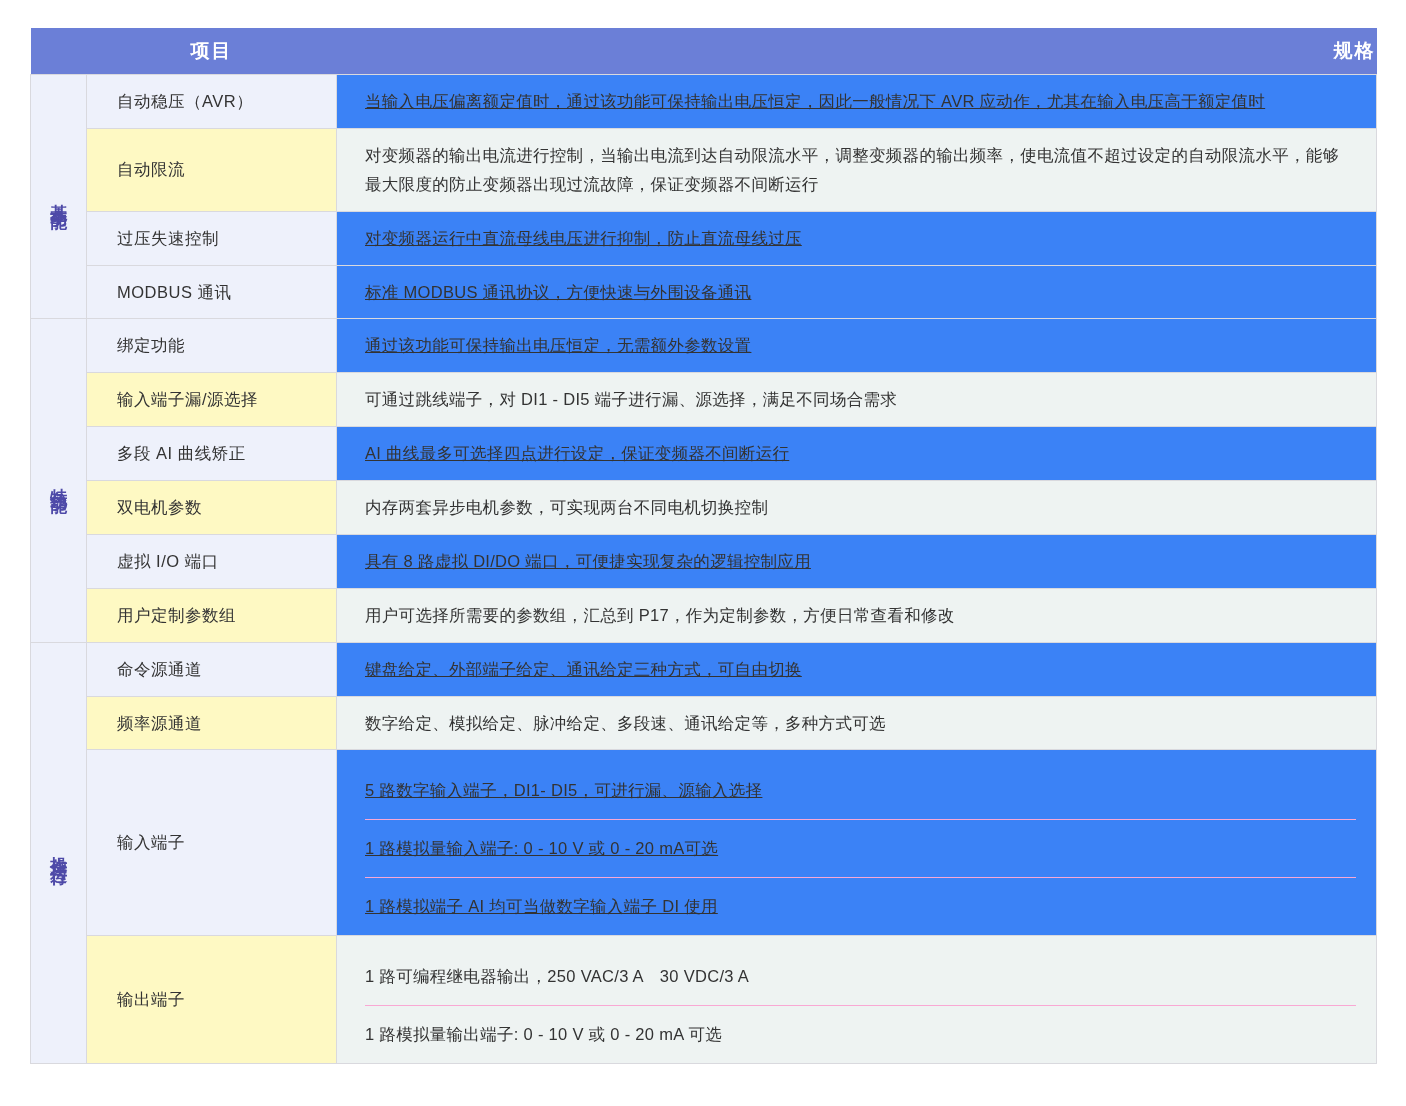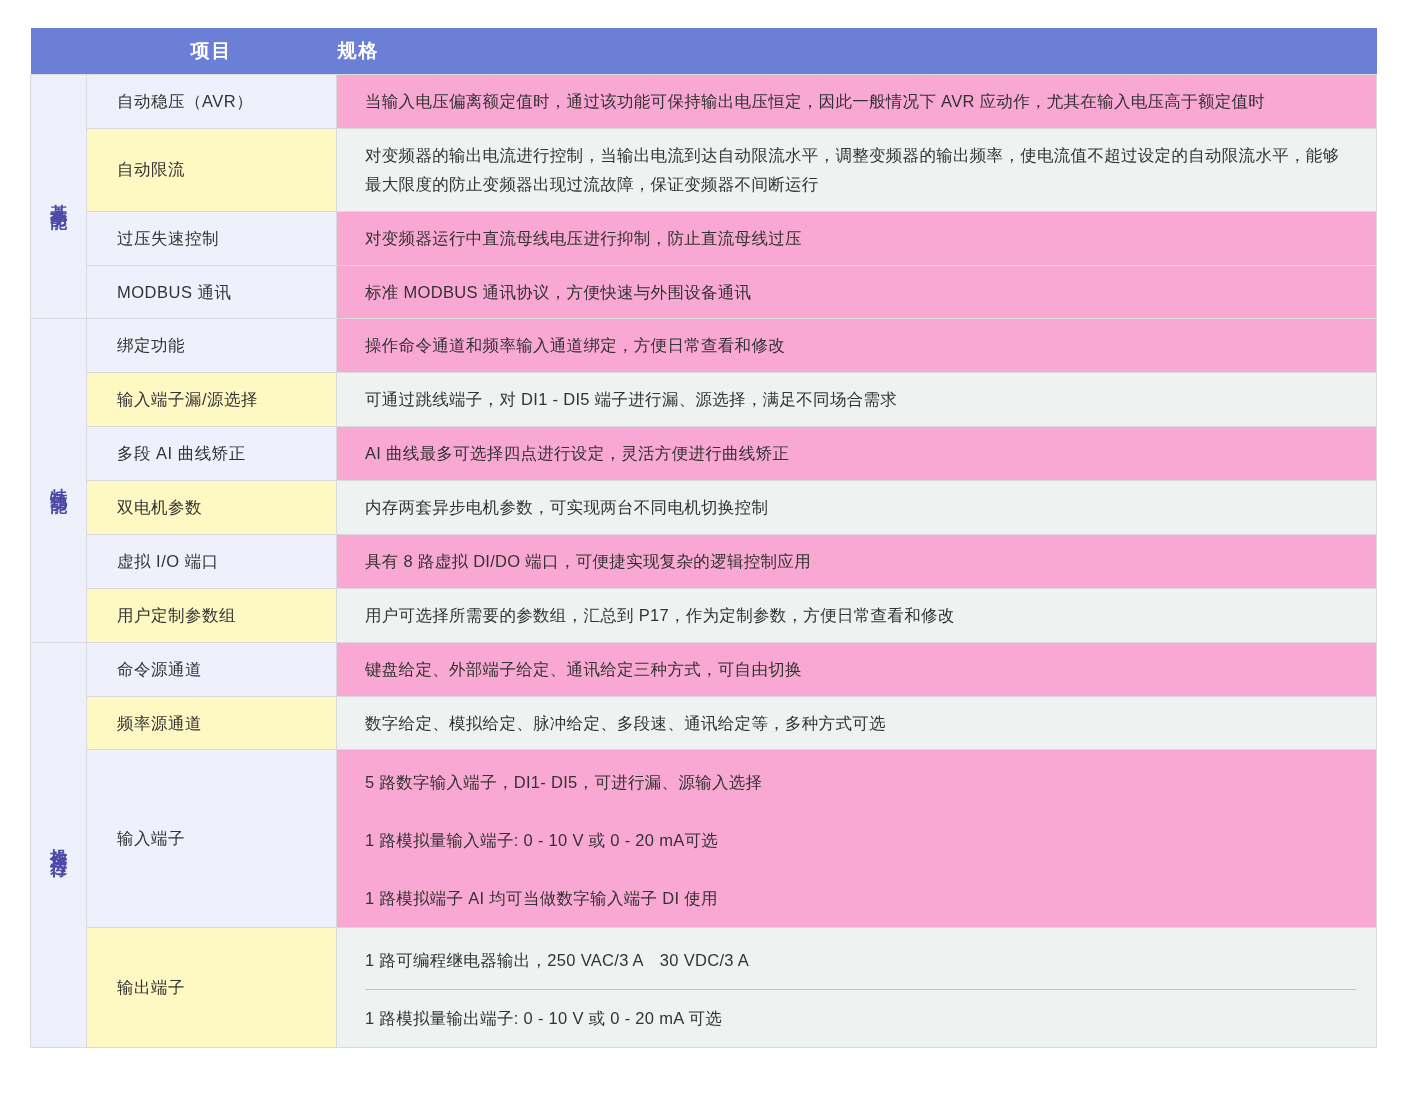--- a/index.html
+++ b/index.html
@@ -32,21 +32,21 @@
   thead th {
     background: #6b7fd7;
     color: #ffffff;
     font-size: 19px;
     font-weight: bold;
     height: 44px;
     letter-spacing: 2px;
     border: none;
   }
   thead th.item-head { text-align: center; }
-  thead th.spec-head { text-align: left; }
+  thead th.spec-head { text-align: right; }
   thead th.blank-head { background: #6b7fd7; }
 
   td {
     border: 1px solid #d9d9de;
     vertical-align: middle;
     font-size: 16.5px;
     line-height: 1.75;
   }
   td.group {
     width: 56px;
@@ -67,34 +67,34 @@
     padding: 10px 0 10px 30px;
     color: #333;
     letter-spacing: 0.5px;
   }
   td.spec {
     padding: 12px 20px 12px 28px;
     color: #333;
     letter-spacing: 0.3px;
   }
   tr.band-a td.item { background: #eef1fb; }
-  tr.band-a td.spec { background: #f9a8d4; }
+  tr.band-a td.spec { background: #3b82f6; text-decoration: underline; }
   tr.band-b td.item { background: #fef9c3; }
   tr.band-b td.spec { background: #eef3f2; }
 
   td.group.g-basic  { background: #eef1fb; }
   td.group.g-feat   { background: #eef1fb; }
   td.group.g-oper   { background: #eef1fb; }
 
   .sub {
     border-top: 1px solid #f9a8d4;
     padding: 14px 0 14px 0;
   }
   .sub:first-child { border-top: none; }
-  td.spec.stacked { padding: 4px 20px 0 28px; }
+  td.spec.stacked { padding: 12px 20px 0 28px; }
 </style>
 </head>
 <body>
 
 <div class="sheet">
   <table class="spec">
     <colgroup>
       <col class="c-group">
       <col class="c-item">
       <col class="c-spec">
@@ -126,29 +126,29 @@
       <tr class="band-a">
         <td class="item">MODBUS 通讯</td>
         <td class="spec">标准 MODBUS 通讯协议，方便快速与外围设备通讯</td>
       </tr>
 
       <tr class="band-a">
         <td class="group g-feat" rowspan="6">
           <span class="vtext">特色功能</span>
         </td>
         <td class="item">绑定功能</td>
-        <td class="spec">操作命令通道和频率输入通道绑定，方便日常查看和修改</td>
+        <td class="spec">通过该功能可保持输出电压恒定，无需额外参数设置</td>
       </tr>
       <tr class="band-b">
         <td class="item">输入端子漏/源选择</td>
         <td class="spec">可通过跳线端子，对 DI1 - DI5 端子进行漏、源选择，满足不同场合需求</td>
       </tr>
       <tr class="band-a">
         <td class="item">多段 AI 曲线矫正</td>
-        <td class="spec">AI 曲线最多可选择四点进行设定，灵活方便进行曲线矫正</td>
+        <td class="spec">AI 曲线最多可选择四点进行设定，保证变频器不间断运行</td>
       </tr>
       <tr class="band-b">
         <td class="item">双电机参数</td>
         <td class="spec">内存两套异步电机参数，可实现两台不同电机切换控制</td>
       </tr>
       <tr class="band-a">
         <td class="item">虚拟 I/O 端口</td>
         <td class="spec">具有 8 路虚拟 DI/DO 端口，可便捷实现复杂的逻辑控制应用</td>
       </tr>
       <tr class="band-b">

